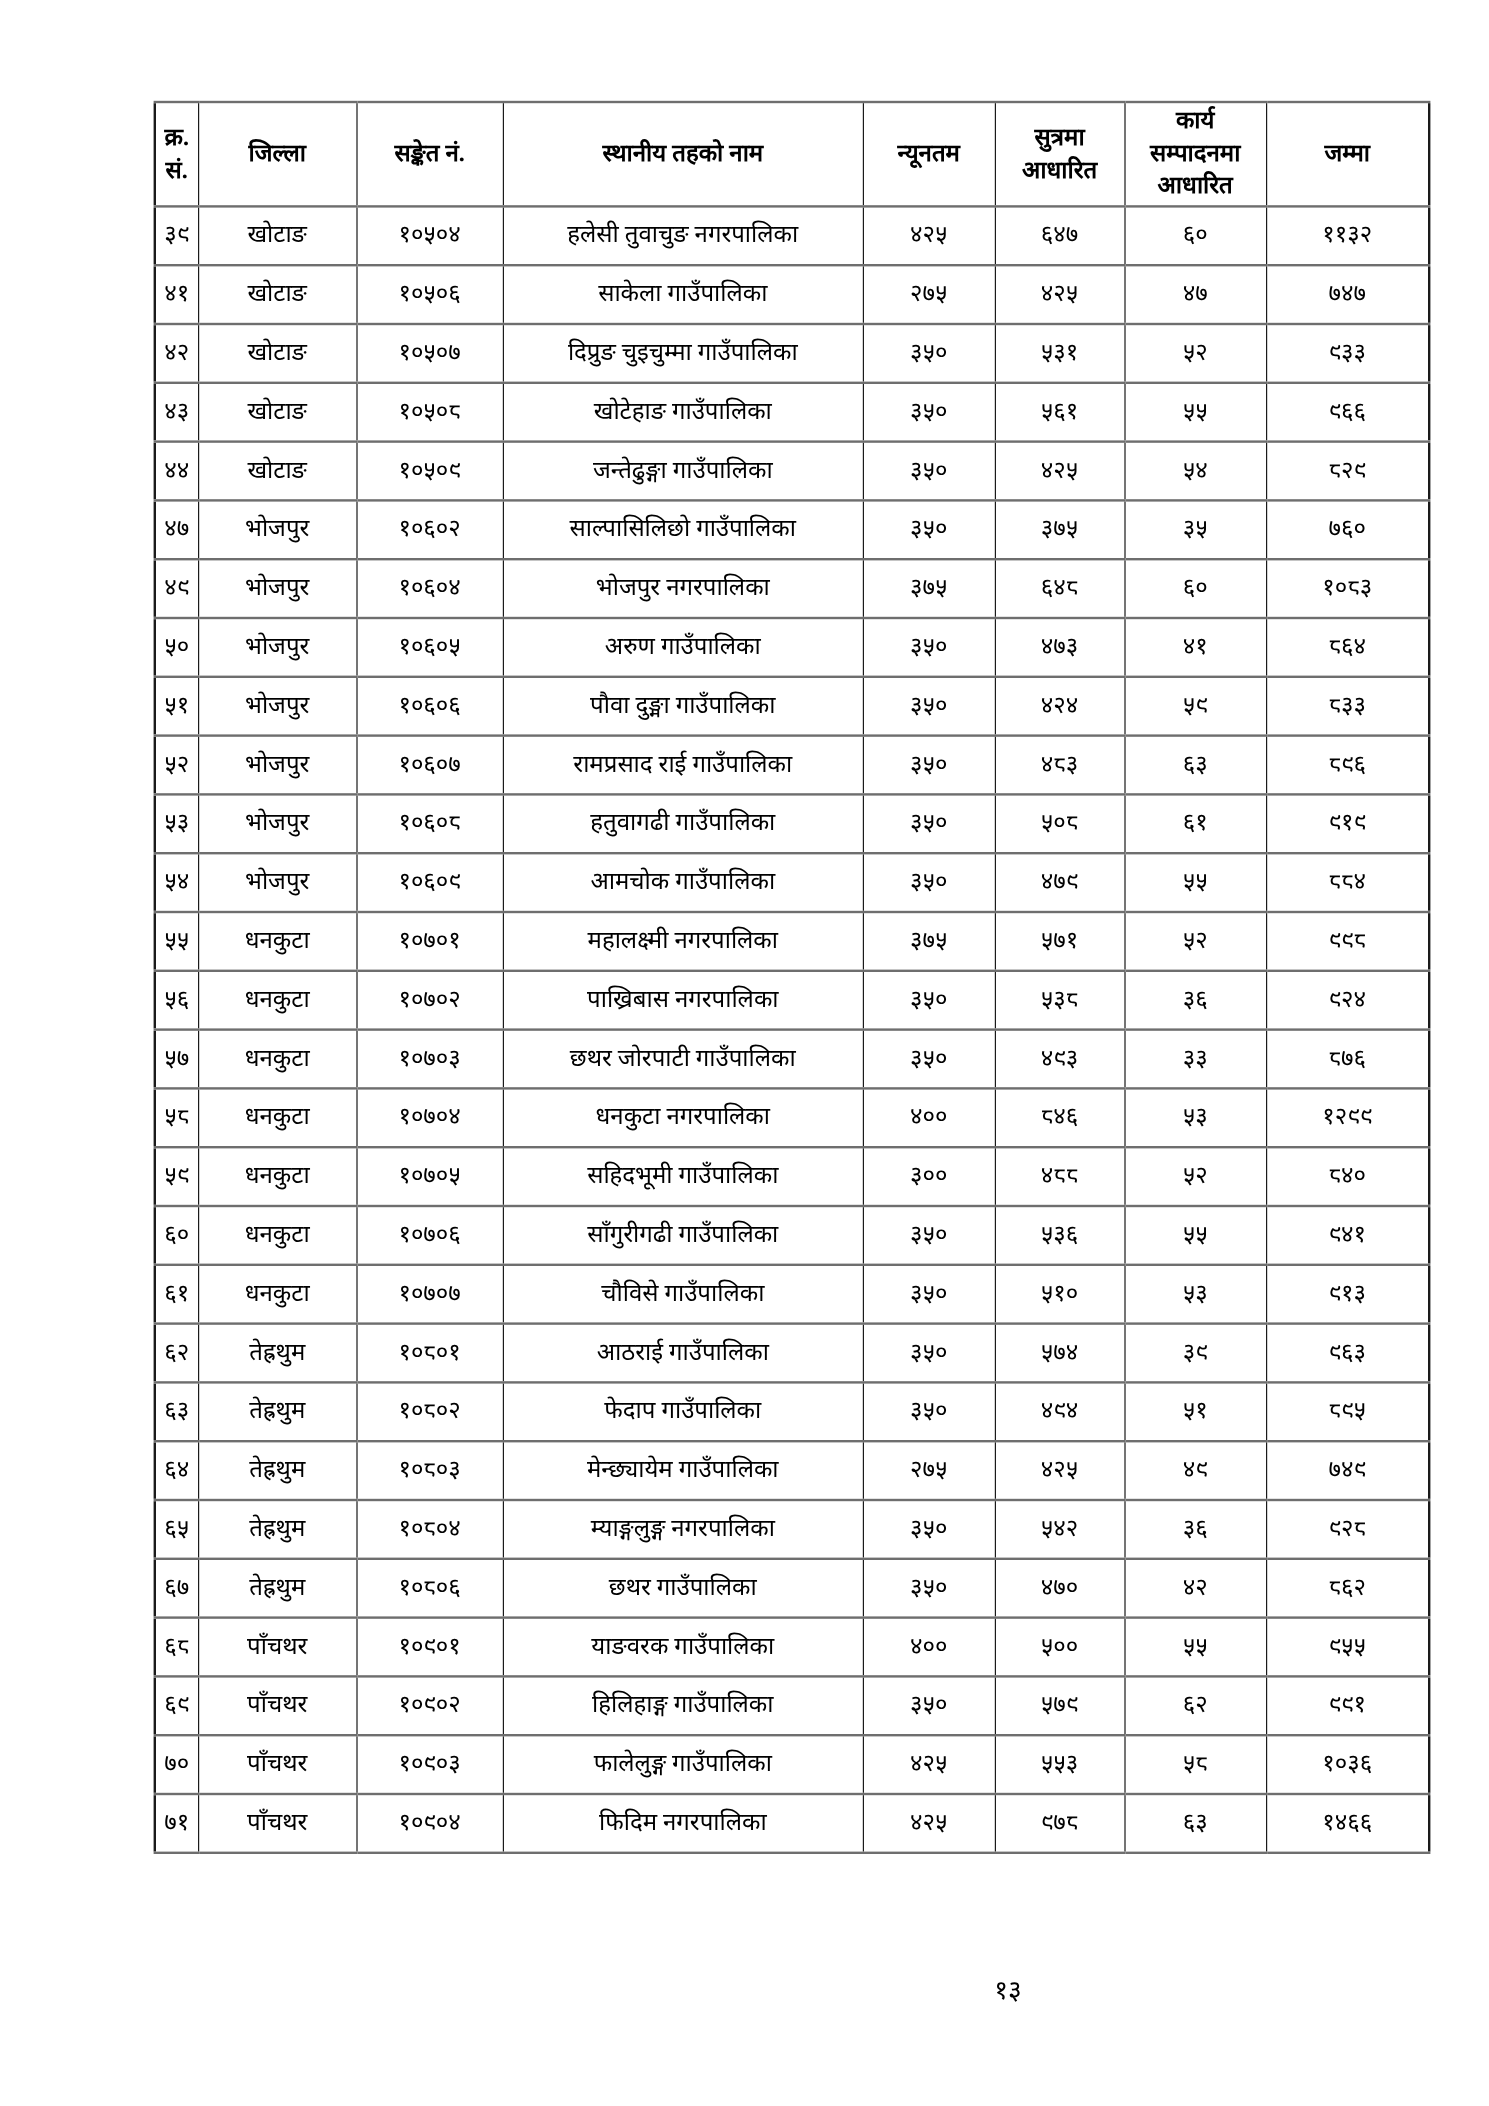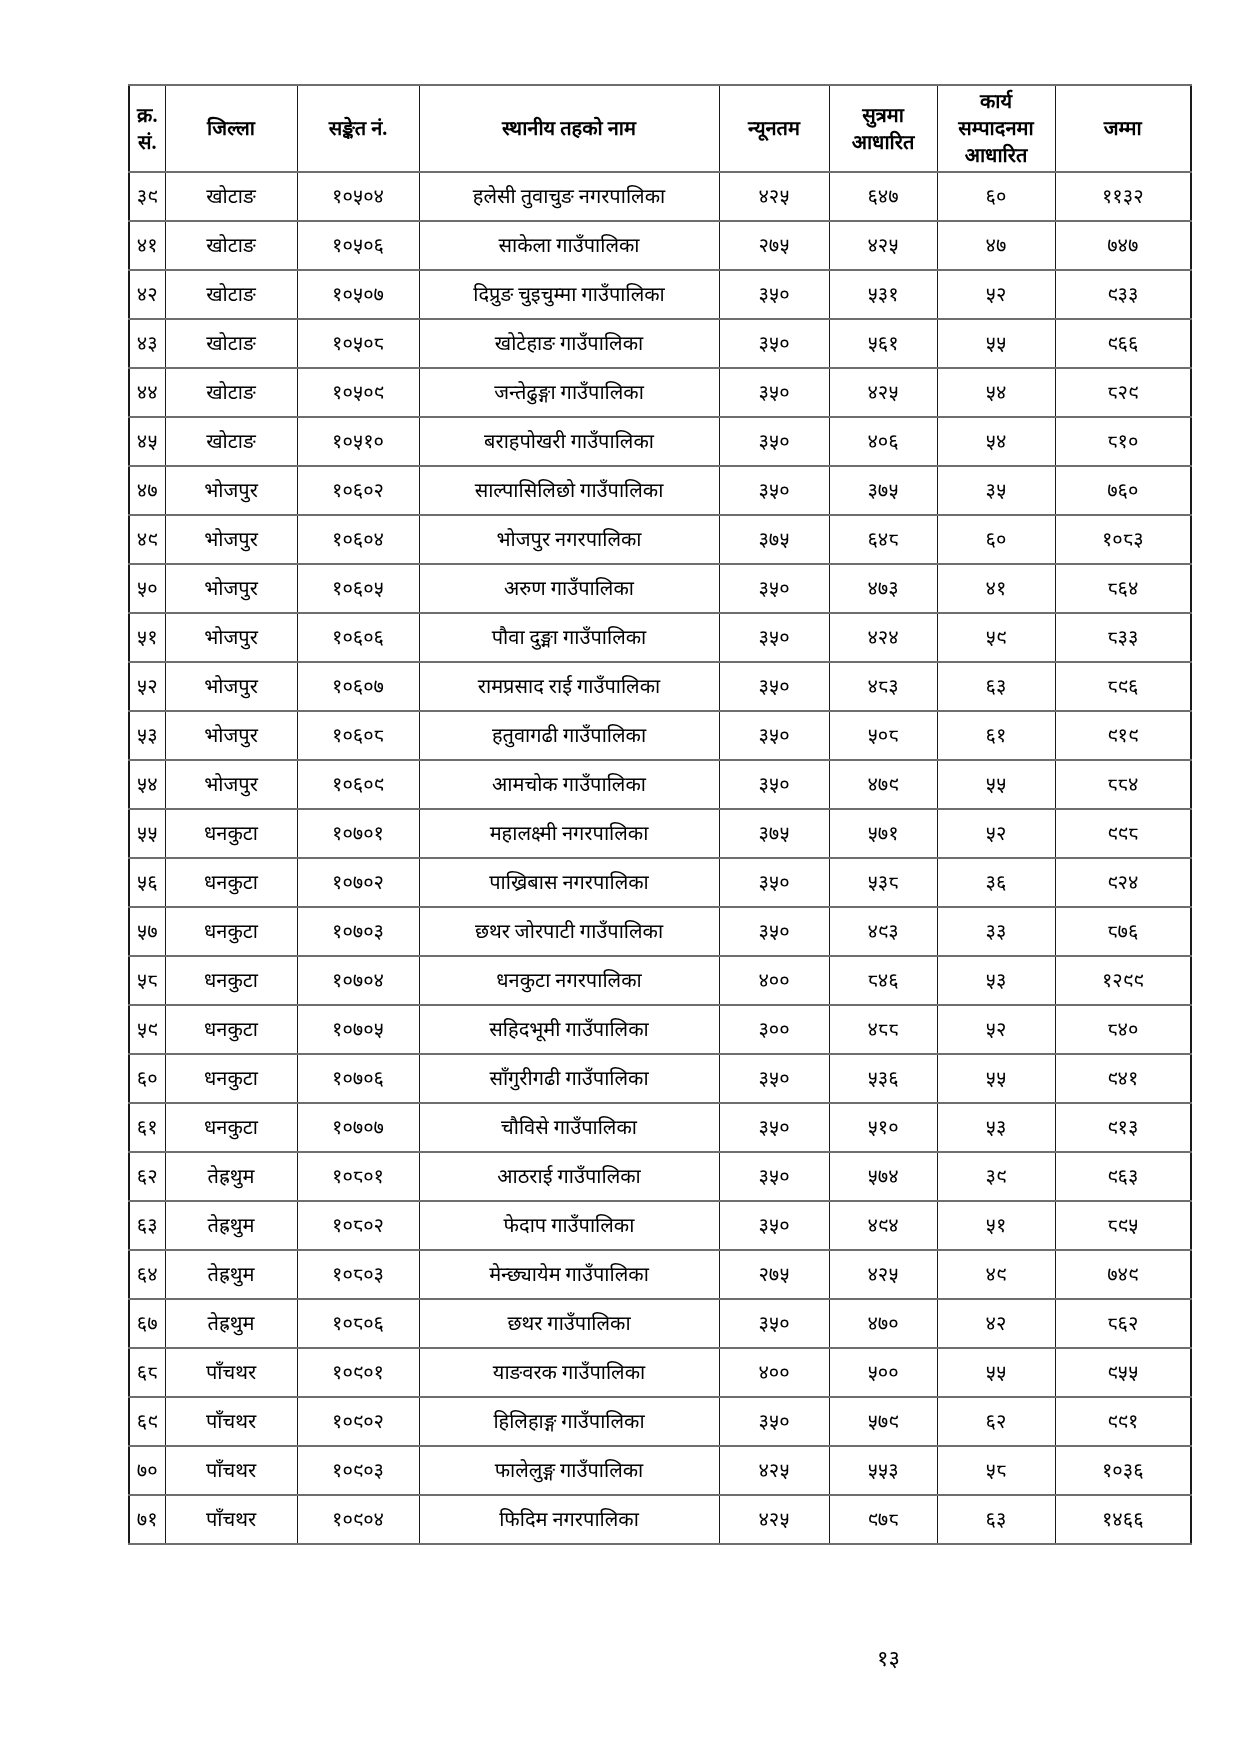--- a/index.html
+++ b/index.html
@@ -53,21 +53,21 @@
     height: 43px;
   }
   table.alloc td.name-col {
     padding: 2px 10px;
   }
   .page-number {
     position: absolute;
     top: 1642px;
     left: 780px;
     width: 120px;
-    text-align: right;
+    text-align: center;
     font-size: 22px;
   }
 </style>
 </head>
 <body>
 
 <div class="page">
 
   <table class="alloc">
     <colgroup>
@@ -137,30 +137,20 @@
           <td>४४</td>
           <td>खोटाङ</td>
           <td>१०५०९</td>
           <td class="name-col">जन्तेढुङ्गा गाउँपालिका</td>
           <td>३५०</td>
           <td>४२५</td>
           <td>५४</td>
           <td>८२९</td>
         </tr>
         <tr>
-          <td>४५</td>
-          <td>खोटाङ</td>
-          <td>१०५१०</td>
-          <td class="name-col">बराहपोखरी गाउँपालिका</td>
-          <td>३५०</td>
-          <td>४०६</td>
-          <td>५४</td>
-          <td>८१०</td>
-        </tr>
-        <tr>
           <td>४७</td>
           <td>भोजपुर</td>
           <td>१०६०२</td>
           <td class="name-col">साल्पासिलिछो गाउँपालिका</td>
           <td>३५०</td>
           <td>३७५</td>
           <td>३५</td>
           <td>७६०</td>
         </tr>
         <tr>
@@ -317,20 +307,30 @@
           <td>६४</td>
           <td>तेह्रथुम</td>
           <td>१०८०३</td>
           <td class="name-col">मेन्छ्यायेम गाउँपालिका</td>
           <td>२७५</td>
           <td>४२५</td>
           <td>४९</td>
           <td>७४९</td>
         </tr>
         <tr>
+          <td>६५</td>
+          <td>तेह्रथुम</td>
+          <td>१०८०४</td>
+          <td class="name-col">म्याङ्गलुङ्ग नगरपालिका</td>
+          <td>३५०</td>
+          <td>५४२</td>
+          <td>३६</td>
+          <td>९२८</td>
+        </tr>
+        <tr>
           <td>६७</td>
           <td>तेह्रथुम</td>
           <td>१०८०६</td>
           <td class="name-col">छथर गाउँपालिका</td>
           <td>३५०</td>
           <td>४७०</td>
           <td>४२</td>
           <td>८६२</td>
         </tr>
         <tr>

